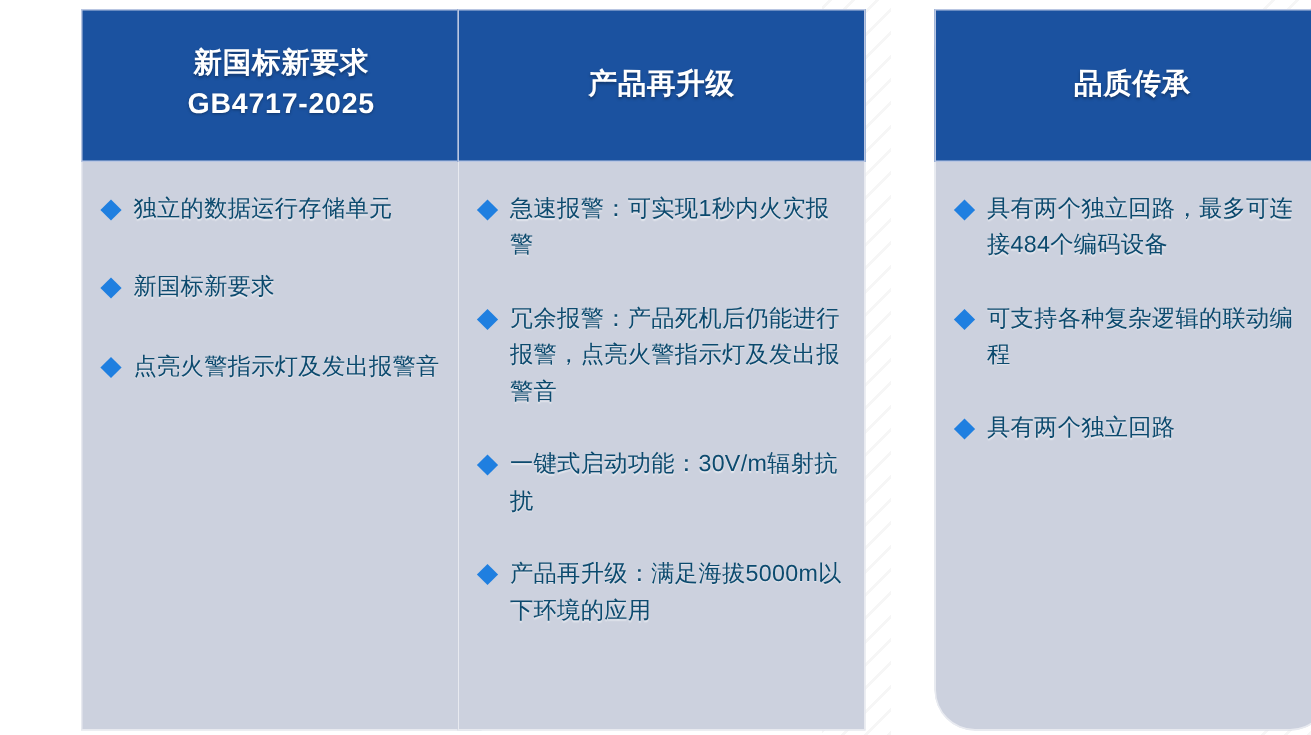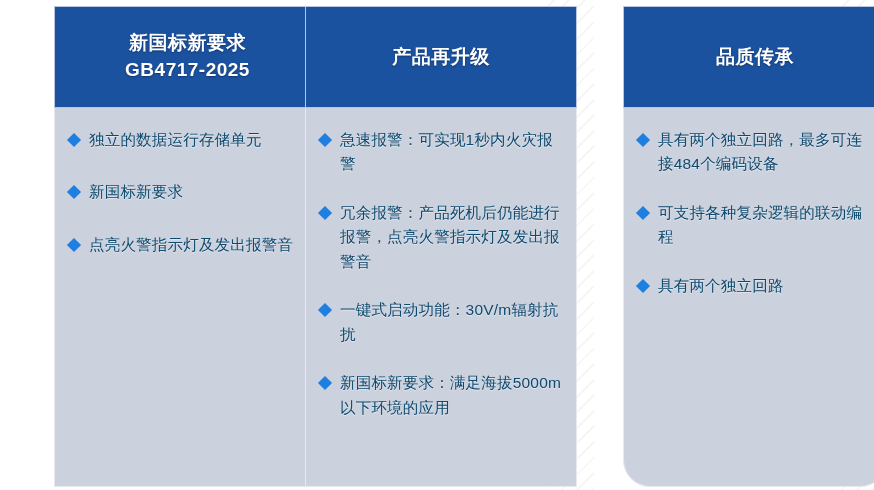--- a/index.html
+++ b/index.html
@@ -161,21 +161,21 @@
         <li class="bullet-item">
           <span class="bullet-marker"></span>
           <span>冗余报警：产品死机后仍能进行报警，点亮火警指示灯及发出报警音</span>
         </li>
         <li class="bullet-item">
           <span class="bullet-marker"></span>
           <span>一键式启动功能：30V/m辐射抗扰</span>
         </li>
         <li class="bullet-item">
           <span class="bullet-marker"></span>
-          <span>新国标新要求：满足海拔5000m以下环境的应用</span>
+          <span>产品再升级：满足海拔5000m以下环境的应用</span>
         </li>
       </ul>
     </div>
   </div>
 
   <div class="card c3">
     <div class="card-header">
       <div class="title-line">品质传承</div>
     </div>
     <div class="card-body">

